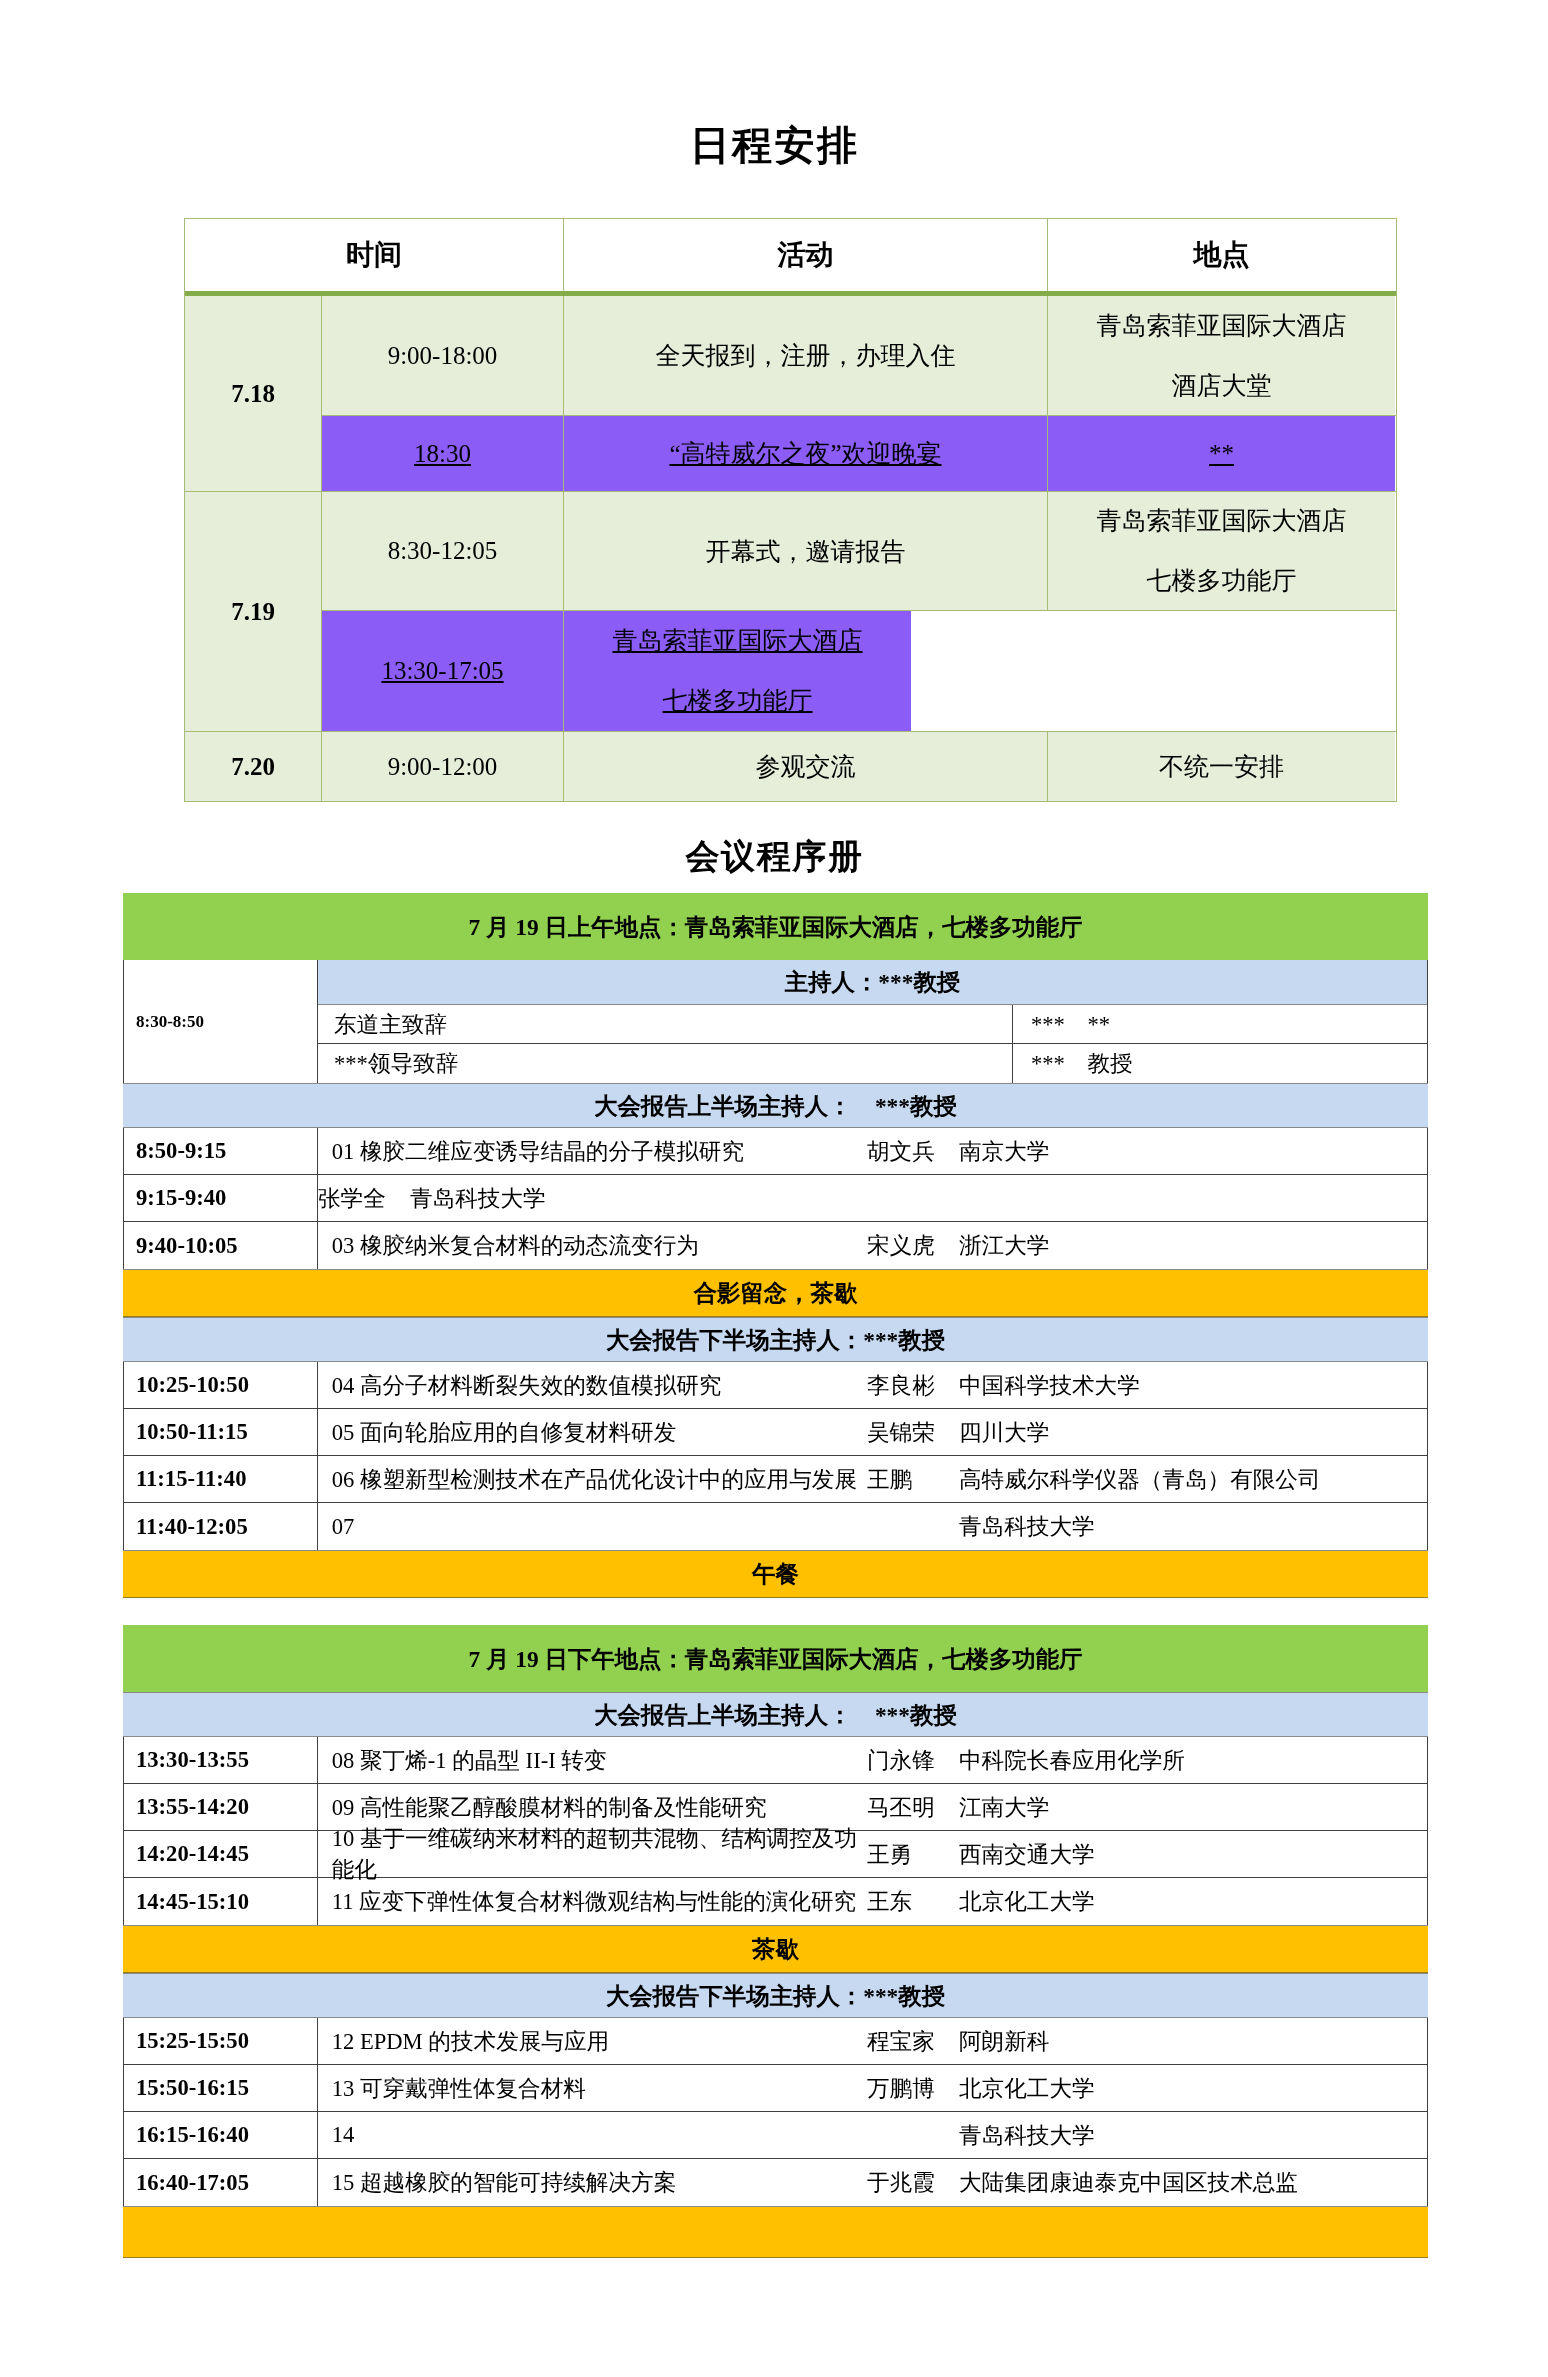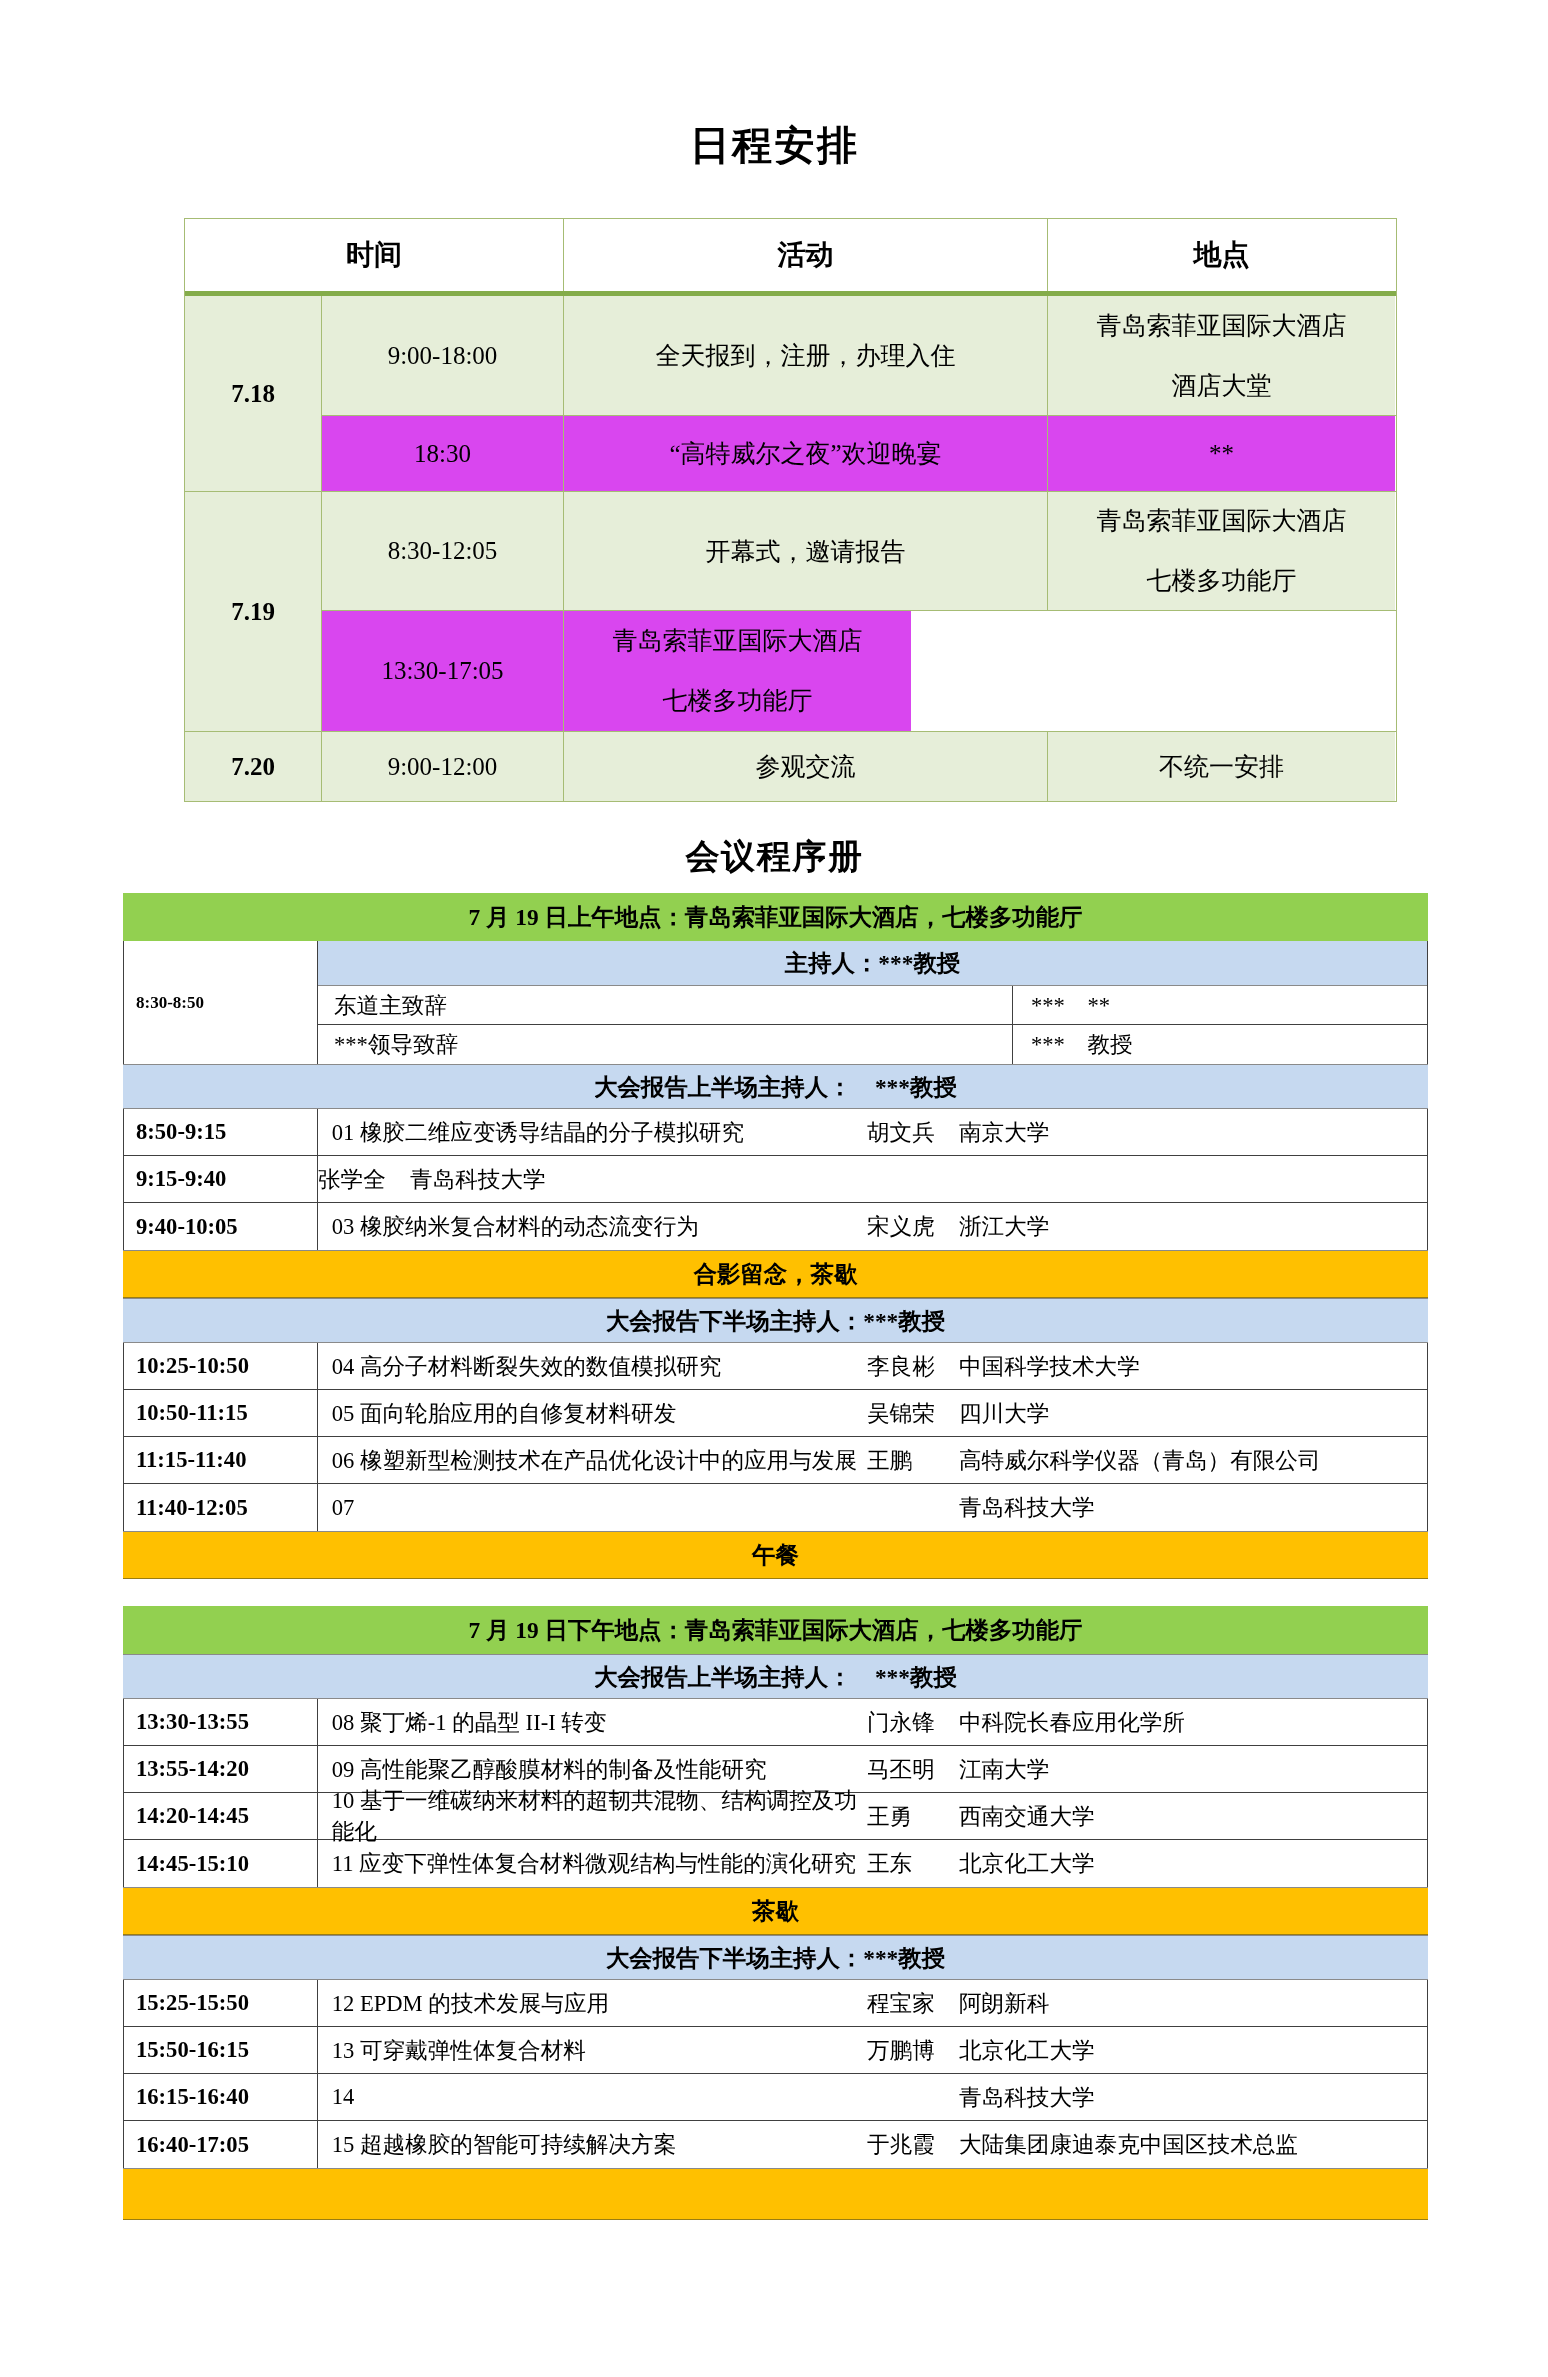--- a/index.html
+++ b/index.html
@@ -21,31 +21,31 @@
   .cell { display: flex; align-items: center; justify-content: center; border-right: 1.6px solid #A6BC74; }
   .cell:last-child { border-right: none; }
   .c-date { width: 137px; font-weight: bold; font-size: 25px; }
   .c-time { width: 242px; font-size: 25px; }
   .c-act  { width: 484px; font-size: 25px; }
   .c-loc  { width: 347px; font-size: 25px; flex-direction: column; line-height: 60px; }
   .grp-rows { flex: 1; display: flex; flex-direction: column; }
   .grp-row { display: flex; border-bottom: 1.6px solid #A6BC74; }
   .grp-row:last-child { border-bottom: none; }
   .bg-green { background: #E6EED9; }
-  .bg-white { background: #d946ef; }
+  .bg-white { background: #8b5cf6; text-decoration: underline; }
   .h-a { height: 120px; } .h-b { height: 75px; } .h-c { height: 119px; } .h-d { height: 120px; } .h-e { height: 69px; }
 
   .section-title { margin-top: 32px; text-align: center; font-size: 34px; font-weight: bold; letter-spacing: 1.6px; }
 
   
   .prog { margin-left: 123px; width: 1305px; }
   .m-top-1 { margin-top: 13px; }
   .m-top-2 { margin-top: 27.4px; }
   .band { display: flex; align-items: center; justify-content: center; font-weight: bold; font-size: 23.4px; }
-  .band-green  { height: 48px; background: #92D050; }
+  .band-green  { height: 67px; background: #92D050; }
   .band-blue   { height: 45px; background: #C6D9F0; border-top: 0.8px solid #8a8a8a; border-bottom: 0.8px solid #8a8a8a; }
   .band-orange { height: 48px; background: #FFC000; border-top: 0.8px solid #8a8a8a; border-bottom: 1.6px solid #9A7D12; }
   .band-orange.tall { height: 52px; }
 
   .row-group { border-left: 1.6px solid #404040; border-right: 1.6px solid #404040; }
   .prog-row { display: flex; height: 47px; border-bottom: 1.6px solid #404040; background: #fff; }
   .prog-row:last-child, .compound .sub-row:last-child { border-bottom: none; }
   .pr-time { width: 194px; display: flex; align-items: center; padding-left: 12px;
     font-weight: bold; font-size: 22.6px; border-right: 1.6px solid #404040; }
   .pr-title { width: 549px; display: flex; align-items: center; padding-left: 13.7px; font-size: 22.6px; }

